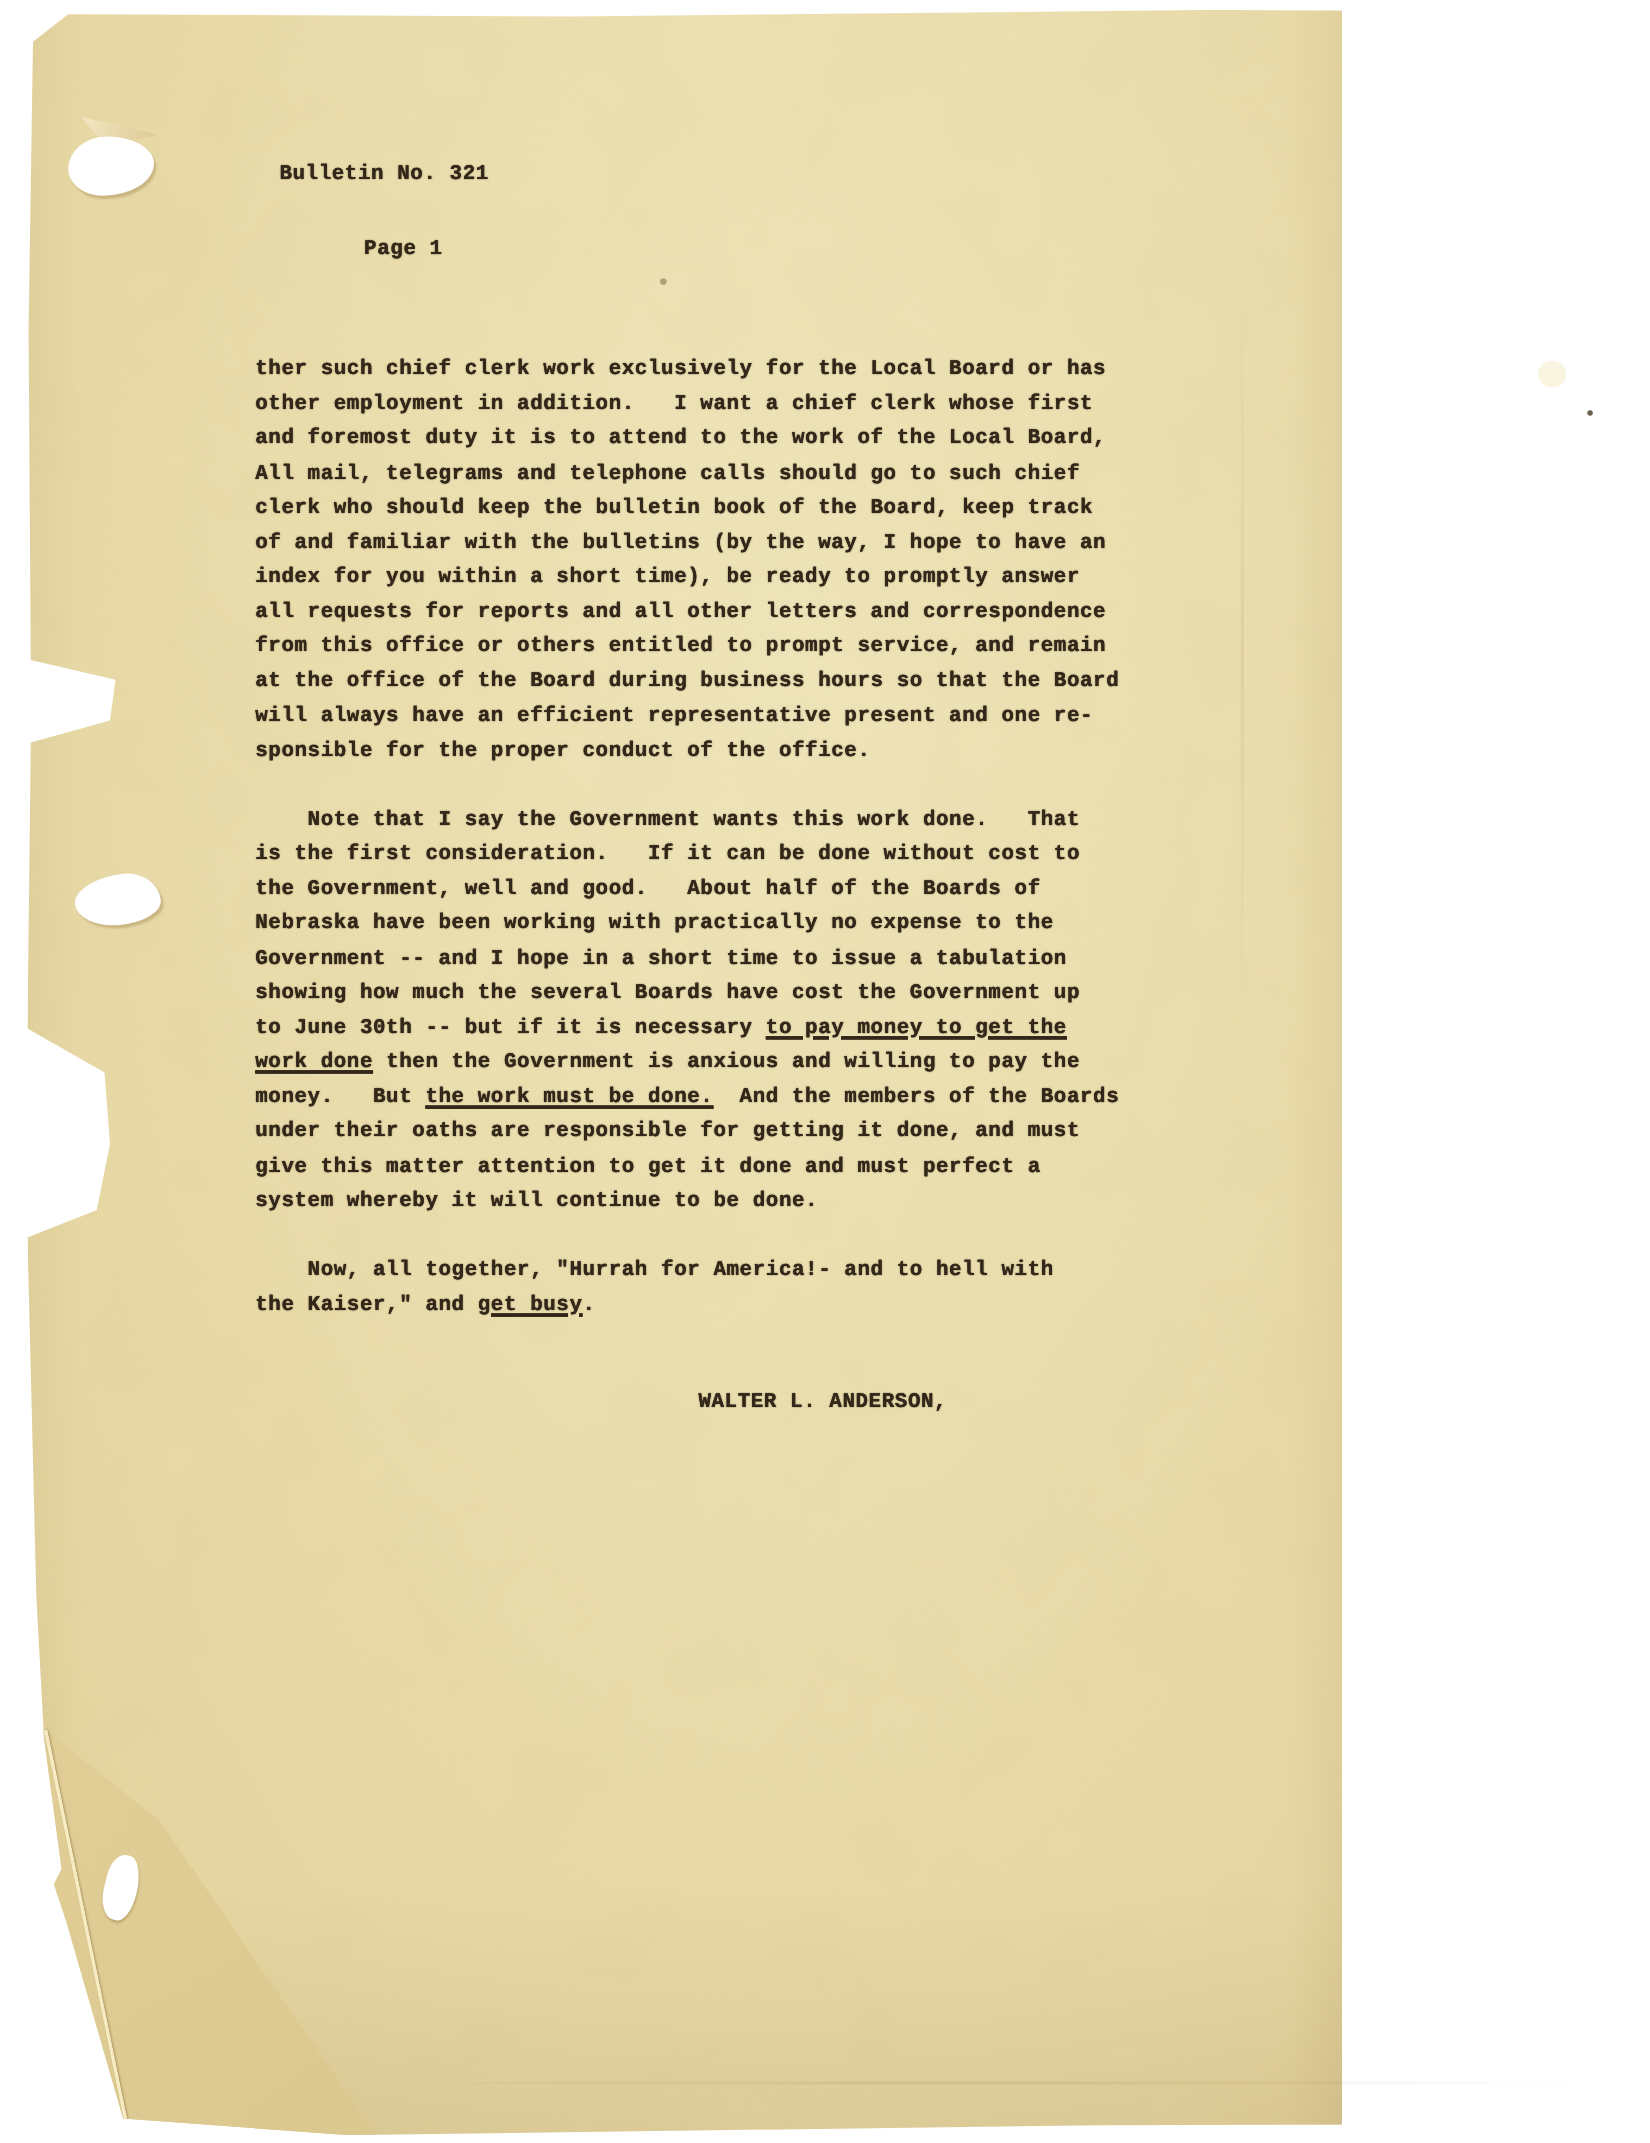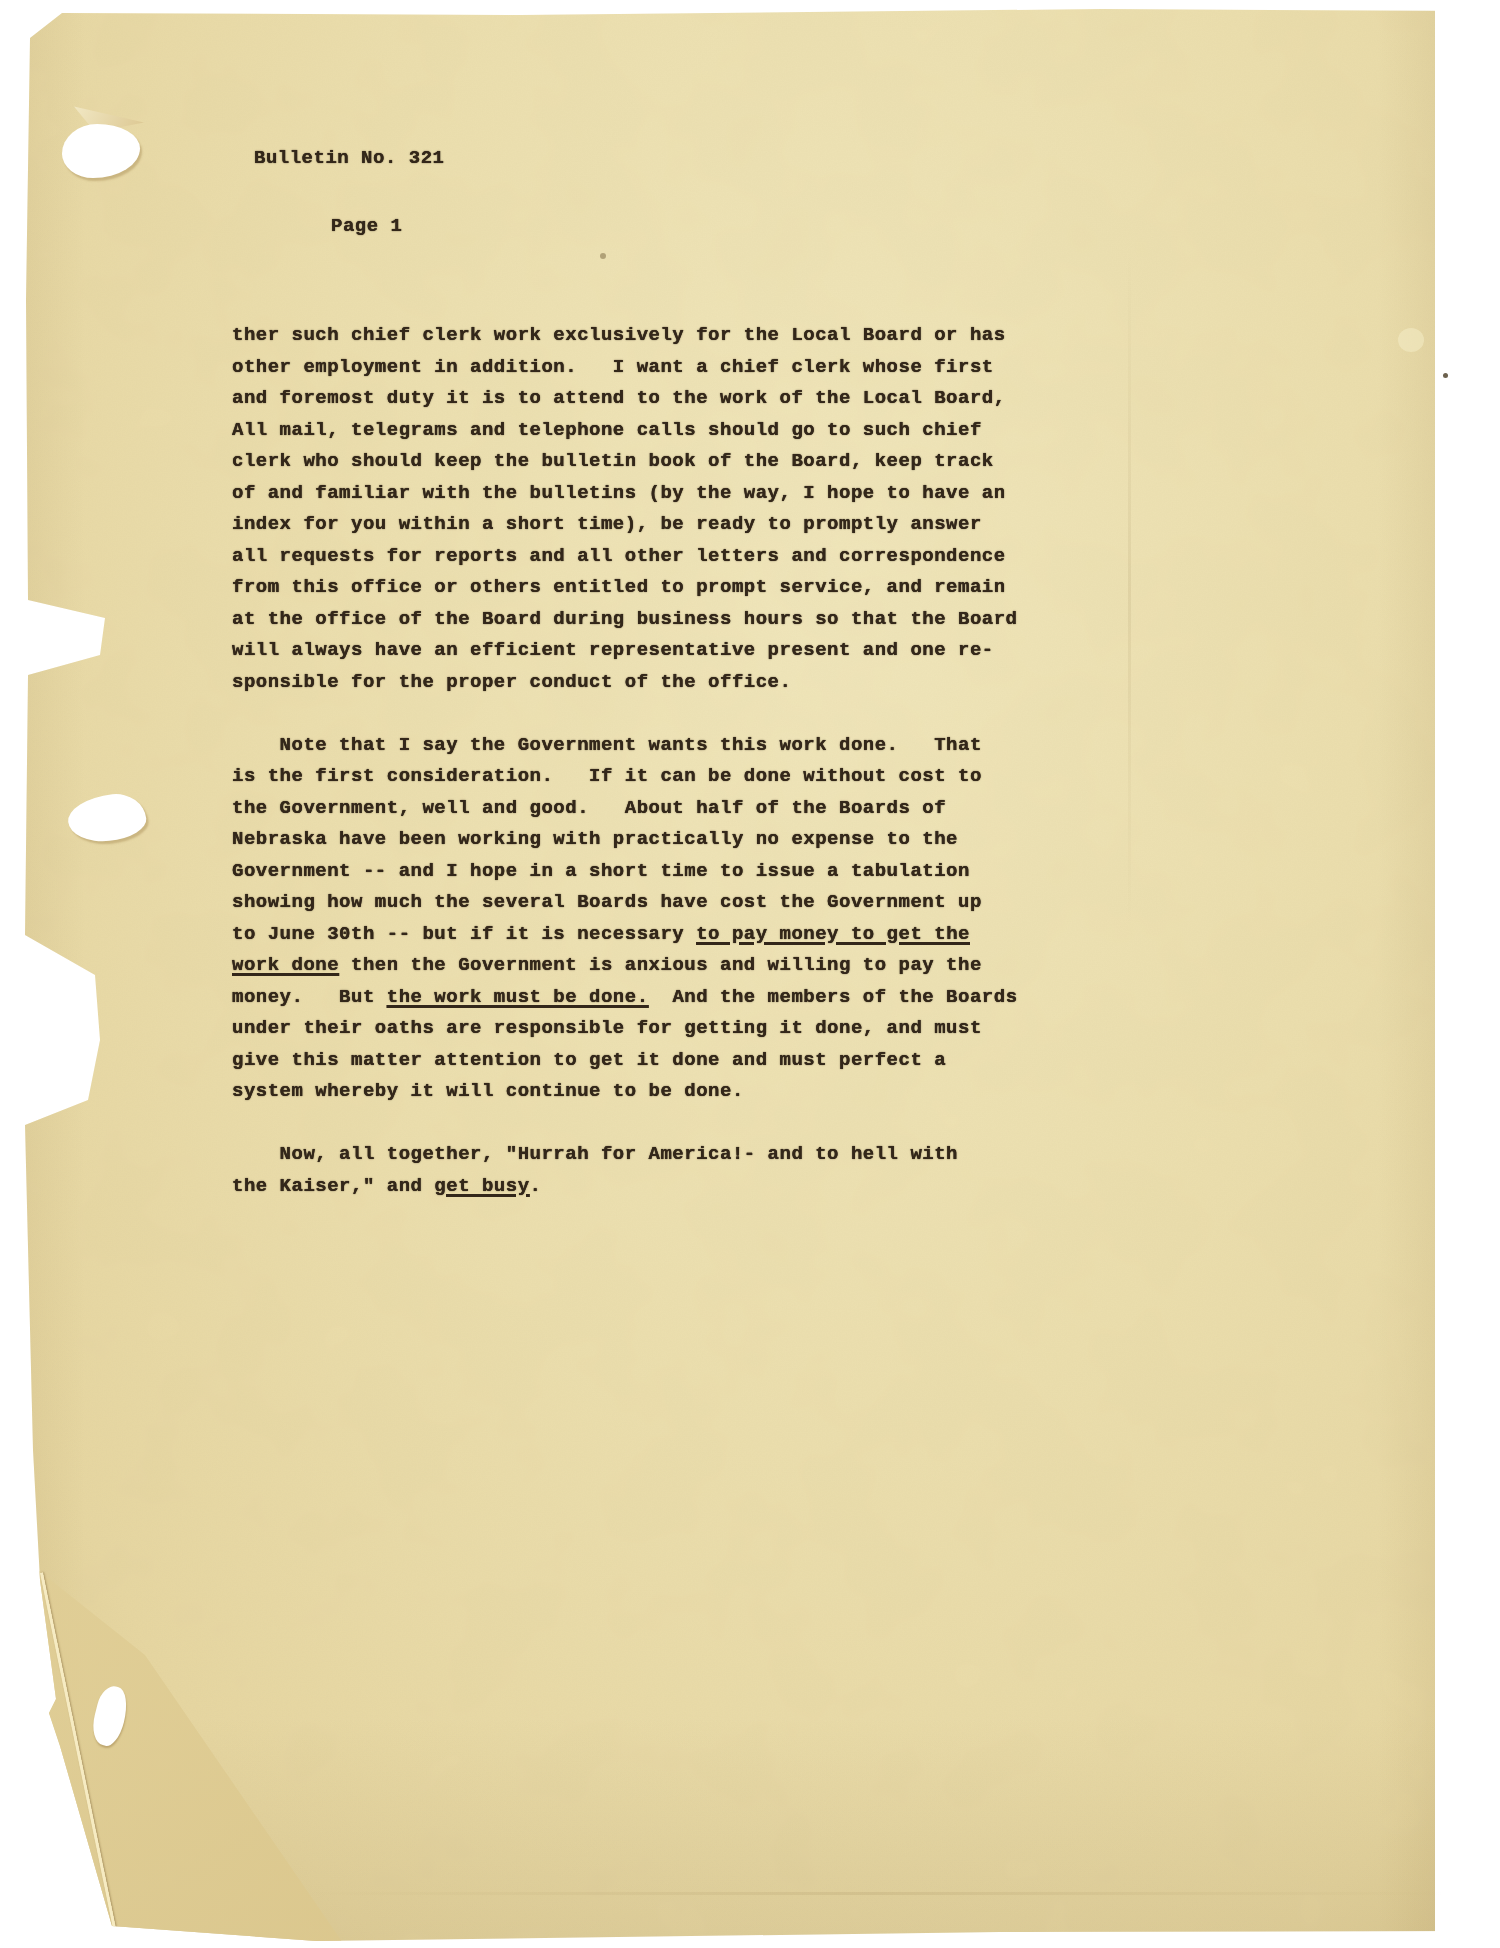--- a/index.html
+++ b/index.html
@@ -1,19 +1,19 @@
 <!DOCTYPE html>
 <html><head>
 <meta charset="utf-8">
 <style>
   html,body{margin:0;padding:0;background:#ffffff;}
   .scan{position:relative;width:1500px;height:1948px;background:#ffffff;overflow:hidden;
         font-family:"Liberation Mono","DejaVu Sans Mono",monospace;}
   
-  .paper{position:absolute;left:0;top:0;width:1435px;height:1948px;
+  .paper{position:absolute;left:0;top:0;width:1220px;height:1948px;
     background:
       linear-gradient(180deg, rgba(120,90,40,0) 88%, rgba(120,90,40,.10) 100%),
       linear-gradient(90deg, rgba(130,100,45,.10) 0%, rgba(130,100,45,0) 6%, rgba(130,100,45,0) 96%, rgba(130,100,45,.08) 100%),
       radial-gradient(ellipse at 58% 30%, #f1e7bc 0%, #ecdfae 45%, #e7d7a2 80%, #ddcb93 100%);
     clip-path:polygon(30px 38px,62px 13px,520px 15px,1102px 9px,1476px 11px,
       1471px 640px,1477px 1923px,1464px 1931px,1000px 1932px,316px 1941px,112px 1926px,
       60px 1746px,49px 1713px,56px 1699px,40px 1580px,33px 1450px,25px 1125px,
       88px 1100px,100px 1040px,95px 975px,25px 935px,28px 675px,100px 655px,
       105px 618px,28px 600px,26px 300px);
   }
@@ -87,20 +87,21 @@
     <div class="speck speck1"></div>
     <div class="speck speck2"></div>
     <div class="speck speck3"></div>
 
     <div class="ink hdr-bulletin">Bulletin No. 321</div>
     <div class="ink hdr-page">Page 1</div>
 
     <div class="ink letter-body"><div class="para"><div class="line"><span>ther such chief clerk work exclusively for the Local Board or has</span></div><div class="line"><span>other employment in addition.   I want a chief clerk whose first</span></div><div class="line"><span>and foremost duty it is to attend to the work of the Local Board,</span></div><div class="line"><span>All mail, telegrams and telephone calls should go to such chief</span></div><div class="line"><span>clerk who should keep the bulletin book of the Board, keep track</span></div><div class="line"><span>of and familiar with the bulletins (by the way, I hope to have an</span></div><div class="line"><span>index for you within a short time), be ready to promptly answer</span></div><div class="line"><span>all requests for reports and all other letters and correspondence</span></div><div class="line"><span>from this office or others entitled to prompt service, and remain</span></div><div class="line"><span>at the office of the Board during business hours so that the Board</span></div><div class="line"><span>will always have an efficient representative present and one re-</span></div><div class="line"><span>sponsible for the proper conduct of the office.</span></div></div><div class="para"><div class="line"><span>    Note that I say the Government wants this work done.   That</span></div><div class="line"><span>is the first consideration.   If it can be done without cost to</span></div><div class="line"><span>the Government, well and good.   About half of the Boards of</span></div><div class="line"><span>Nebraska have been working with practically no expense to the</span></div><div class="line"><span>Government -- and I hope in a short time to issue a tabulation</span></div><div class="line"><span>showing how much the several Boards have cost the Government up</span></div><div class="line"><span>to June 30th -- but if it is necessary </span><span class="ul">to pay money to get the</span></div><div class="line"><span class="ul">work done</span><span> then the Government is anxious and willing to pay the</span></div><div class="line"><span>money.   But </span><span class="ul">the work must be done.</span><span>  And the members of the Boards</span></div><div class="line"><span>under their oaths are responsible for getting it done, and must</span></div><div class="line"><span>give this matter attention to get it done and must perfect a</span></div><div class="line"><span>system whereby it will continue to be done.</span></div></div><div class="para"><div class="line"><span>    Now, all together, "Hurrah for America!- and to hell with</span></div><div class="line"><span>the Kaiser," and </span><span class="ul">get busy</span><span>.</span></div></div></div>
 
     <div class="ink signature">
+      <div>WALTER L. ANDERSON,</div>
       <div class="sig-gap"></div>
     </div>
   </div>
 
   <div class="hole hole1"></div>
   <div class="hole hole2"></div>
   <div class="hole hole3"></div>
 </div>
 
 </body></html>

